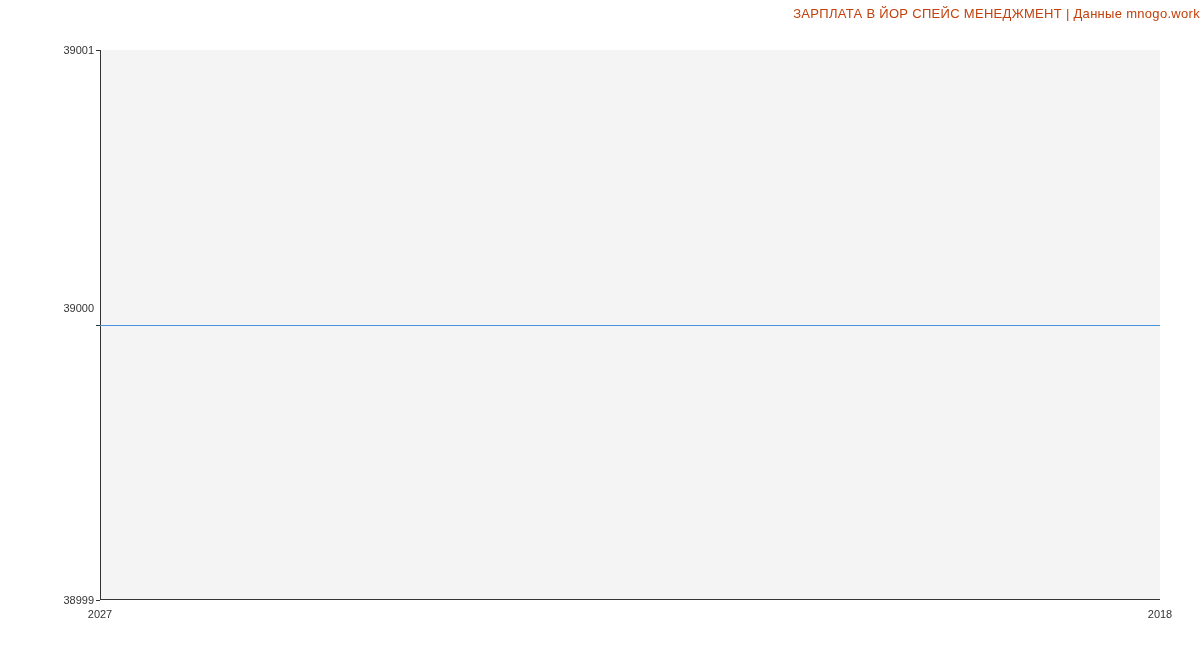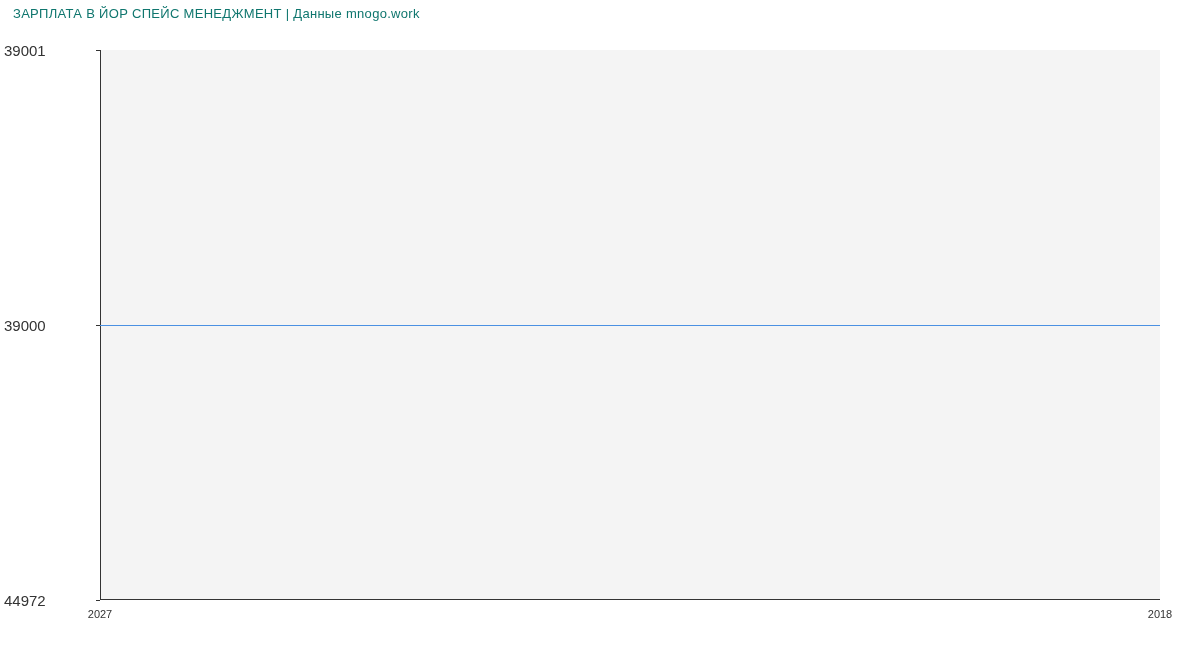--- a/index.html
+++ b/index.html
@@ -14,24 +14,24 @@
   .chart-wrap {
     position: relative;
     width: 1200px;
     height: 650px;
   }
   .title {
     position: absolute;
     top: 6px;
     left: 0;
     right: 0;
-    text-align: left;
+    text-align: right;
     font-size: 13px;
     letter-spacing: 0.3px;
-    color: #0f766e;
+    color: #c2410c;
     margin-left: 13px;
   }
   .plot {
     position: absolute;
     left: 100px;
     top: 50px;
     width: 1060px;   
     height: 550px;   
     background: #f4f4f4;
     border-left: 1px solid #333;
@@ -41,22 +41,22 @@
   .ytick {
     position: absolute;
     left: 96px;
     border-top: 1px solid #333;
     width: 4px;
   }
   .ytick-label {
     position: absolute;
     right: 1106px; 
     width: 90px;
-    text-align: left;
-    font-size: 15px;
+    text-align: right;
+    font-size: 11px;
     color: #333;
     transform: translateY(-50%);
   }
   .xtick-label {
     position: absolute;
     top: 608px;
     font-size: 11px;
     color: #333;
     transform: translateX(-50%);
   }
@@ -74,20 +74,20 @@
 <div class="chart-wrap">
   <div class="title">ЗАРПЛАТА В  ЙОР СПЕЙС МЕНЕДЖМЕНТ | Данные mnogo.work</div>
 
   <div class="plot"></div>
 
   <div class="ytick" style="top:50px"></div>
   <div class="ytick" style="top:325px"></div>
   <div class="ytick" style="top:600px"></div>
 
   <div class="ytick-label" style="top:50px">39001</div>
-  <div class="ytick-label" style="top:325px">39000</div>
-  <div class="ytick-label" style="top:600px">44972</div>
+  <div class="ytick-label" style="top:308px">39000</div>
+  <div class="ytick-label" style="top:600px">38999</div>
 
   <div class="xtick-label" style="left:100px">2027</div>
   <div class="xtick-label" style="left:1160px">2018</div>
 
   <div class="series-line" style="top:325px"></div>
 </div>
 
 </body></html>

